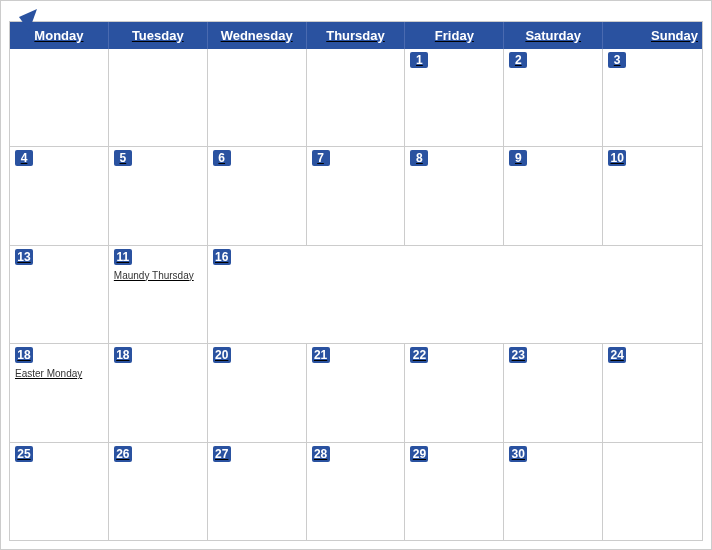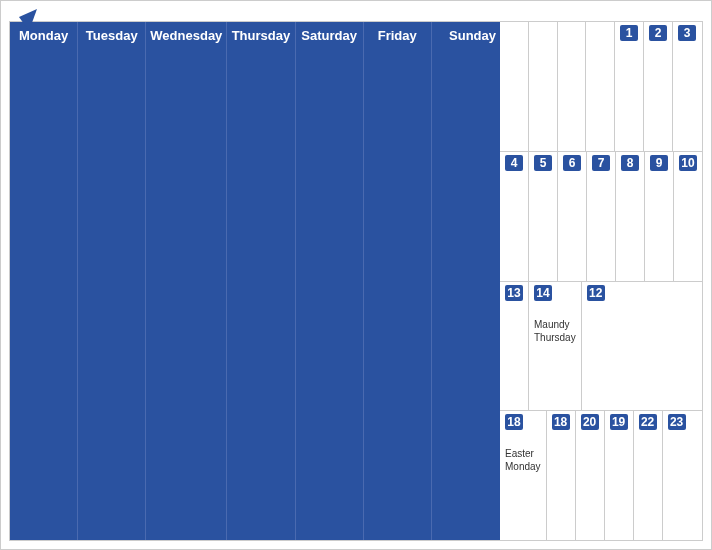--- a/index.html
+++ b/index.html
@@ -53,23 +53,24 @@
     }
     .region {
       position: absolute;
       right: 16px;
       font-size: 13px;
       color: #333;
     }
     .calendar {
       flex: 1;
       display: flex;
-      flex-direction: row;
+      flex-direction: column;
       border: 1px solid #ccc;
       margin: 0 8px 8px 8px;
+      text-decoration: underline;
     }
     .day-headers {
       display: grid;
       grid-template-columns: repeat(7, 1fr);
       background: #2a52a0;
     }
     .day-header {
       color: #fff;
       text-align: center;
       padding: 6px 4px;
@@ -119,21 +120,21 @@
       display: flex;
       align-items: center;
       justify-content: center;
       border-radius: 2px;
       margin-bottom: 2px;
     }
     .holiday {
       font-size: 10px;
       color: #333;
       line-height: 1.3;
-      margin-top: 15px;
+      margin-top: 2px;
     }
   </style>
 </head>
 <body>
 
 <div class="page">
   <div class="header">
     <div class="logo">
       <span class="logo-text-general"></span>
       <div style="display:flex;align-items:center;position:relative;">
@@ -147,22 +148,22 @@
     <span class="region"></span>
   </div>
 
   <div class="calendar">
     <div class="day-headers">
 
     <div class="day-header">Monday</div>
         <div class="day-header">Tuesday</div>
         <div class="day-header">Wednesday</div>
         <div class="day-header">Thursday</div>
+        <div class="day-header">Friday</div>
         <div class="day-header">Saturday</div>
-        <div class="day-header">Friday</div>
         <div class="day-header">Sunday</div>
       </div>
     <div class="calendar-body">
 
     <div class="week-row">
           <div class="day-cell empty"></div>
           <div class="day-cell empty"></div>
           <div class="day-cell empty"></div>
           <div class="day-cell empty"></div>
           <div class="day-cell">
@@ -196,43 +197,67 @@
           </div>
           <div class="day-cell">
             <div class="day-number">10</div>
           </div>
         </div>
         <div class="week-row">
           <div class="day-cell">
             <div class="day-number">13</div>
           </div>
           <div class="day-cell">
-            <div class="day-number">14</div>
+            <div class="day-number">11</div>
             <div class="holiday">Maundy Thursday</div>
           </div>
           <div class="day-cell">
-            <div class="day-number">12</div>
+            <div class="day-number">16</div>
           </div>
         </div>
         <div class="week-row">
           <div class="day-cell">
             <div class="day-number">18</div>
             <div class="holiday">Easter Monday</div>
           </div>
           <div class="day-cell">
             <div class="day-number">18</div>
           </div>
           <div class="day-cell">
             <div class="day-number">20</div>
           </div>
           <div class="day-cell">
-            <div class="day-number">19</div>
+            <div class="day-number">21</div>
           </div>
           <div class="day-cell">
             <div class="day-number">22</div>
           </div>
           <div class="day-cell">
             <div class="day-number">23</div>
           </div>
+          <div class="day-cell">
+            <div class="day-number">24</div>
+          </div>
+        </div>
+        <div class="week-row">
+          <div class="day-cell">
+            <div class="day-number">25</div>
+          </div>
+          <div class="day-cell">
+            <div class="day-number">26</div>
+          </div>
+          <div class="day-cell">
+            <div class="day-number">27</div>
+          </div>
+          <div class="day-cell">
+            <div class="day-number">28</div>
+          </div>
+          <div class="day-cell">
+            <div class="day-number">29</div>
+          </div>
+          <div class="day-cell">
+            <div class="day-number">30</div>
+          </div>
+          <div class="day-cell empty"></div>
         </div>
       </div>
   </div>
 </div>
 
 </body></html>

